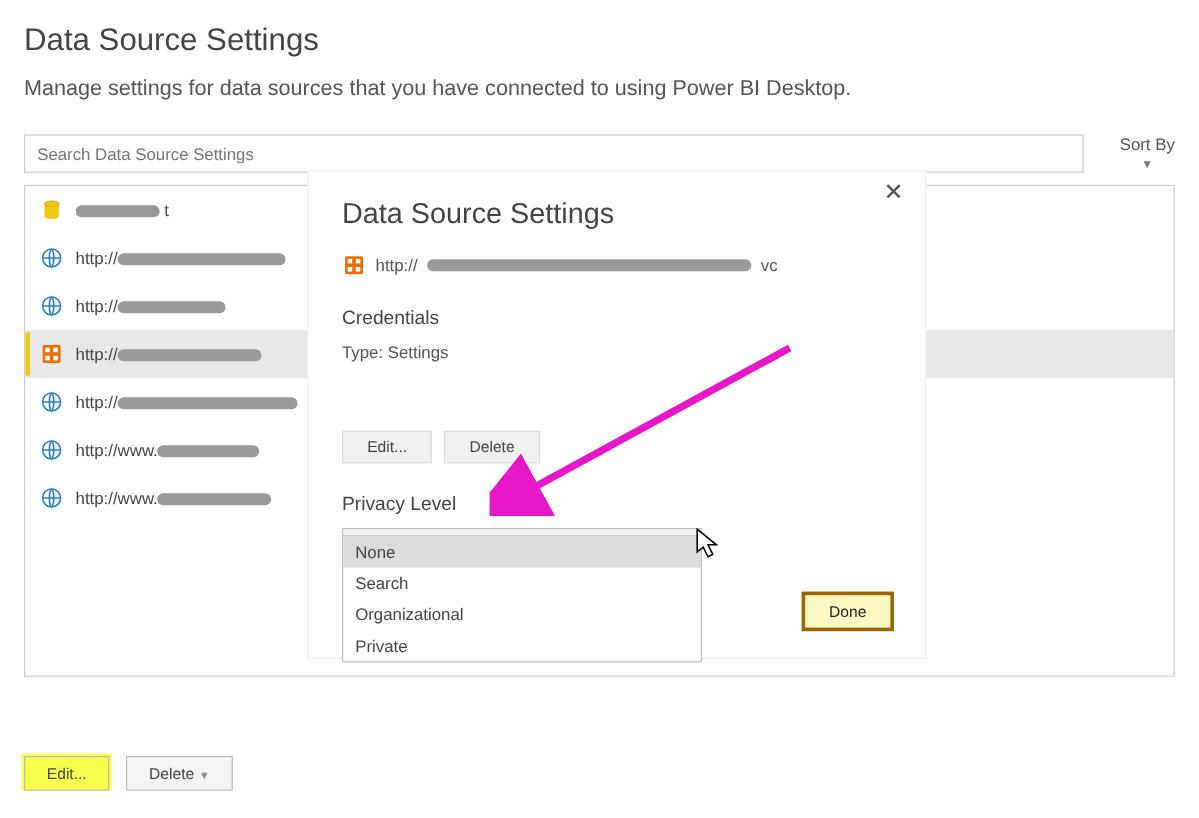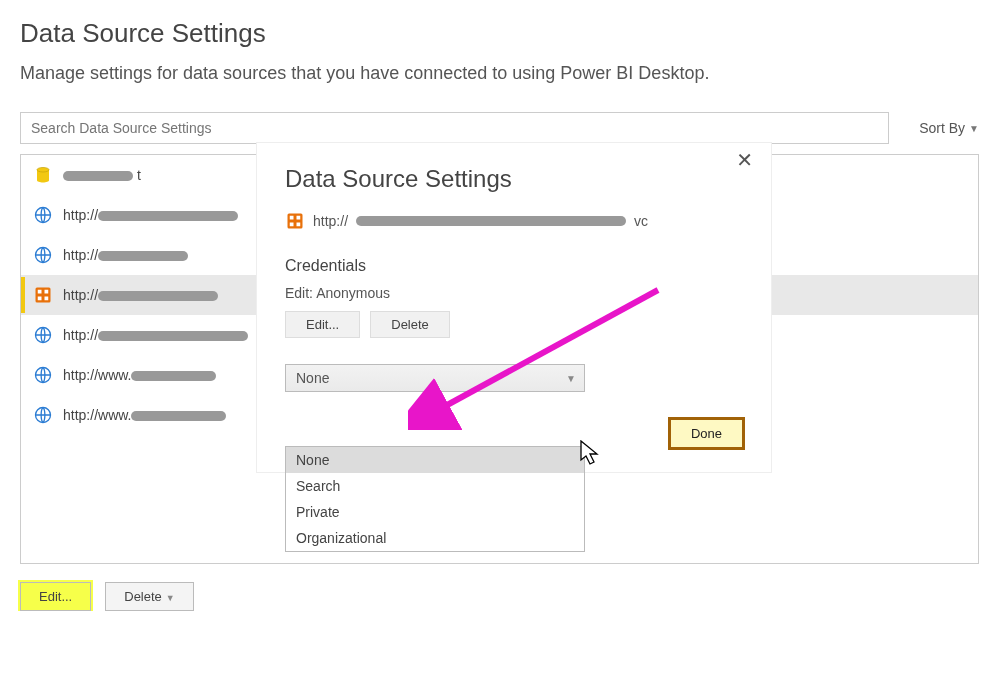--- a/index.html
+++ b/index.html
@@ -23,37 +23,38 @@
   }
   .page-desc {
     font-size: 18px;
     color: #555;
     margin: 0 0 20px 0;
   }
   .toolbar {
     display: flex;
     padding: 0 20px;
     gap: 30px;
-    align-items: center;
+    align-items: flex-start;
   }
   .search-input {
     flex: 1;
     border: 1px solid #ccc;
     padding: 6px 10px;
     font-size: 14px;
     color: #888;
     height: 32px;
   }
   .sort-by {
     font-size: 14px;
     color: #555;
     display: flex;
     align-items: center;
     gap: 4px;
     cursor: pointer;
+    flex-direction: column;
   }
   .sort-by .caret {
     font-size: 10px;
     color: #777;
   }
   .list-box {
     margin: 10px 20px 0 20px;
     border: 1px solid #ccc;
     height: 410px;
     position: relative;
@@ -105,20 +106,21 @@
     gap: 14px;
   }
   .btn {
     border: 1px solid #bbb;
     background: #f4f4f4;
     padding: 6px 18px;
     font-size: 13px;
     color: #444;
     cursor: pointer;
     font-family: inherit;
+    margin-top: 48px;
   }
   .btn.highlight {
     background: #f6ff4a;
     box-shadow: 0 0 0 2px #f6ff4a;
   }
   .btn .caret {
     font-size: 9px; color: #888; margin-left: 4px;
   }
   .done-main {
     position: absolute;
@@ -353,37 +355,38 @@
             <rect x="5" y="14" width="5" height="5" fill="#fff"></rect>
             <rect x="14" y="14" width="5" height="5" fill="#fff"></rect>
           </svg>
       </span>
       <span>http://</span>
         <span class="redact" style="width:270px"></span>
         <span>vc</span>
     </div>
 
     <h3 class="section-h">Credentials</h3>
-    <div class="cred-type">Edit: Anonymous</div>
+    <div class="cred-type">Type: Settings</div>
     <div class="cred-btns">
       <button class="btn">Edit...</button>
       <button class="btn">Delete</button>
     </div>
 
+    <h3 class="section-h">Privacy Level</h3>
     <div class="priv-select">
       <span>None</span>
       <span class="caret">▼</span>
     </div>
   </div>
 
   <div class="priv-options">
     <div class="priv-opt hover">None</div>
     <div class="priv-opt">Search</div>
+    <div class="priv-opt">Organizational</div>
     <div class="priv-opt">Private</div>
-    <div class="priv-opt">Organizational</div>
   </div>
 
   <div class="dlg-done-wrap">
     <button class="btn primary dlg-done-btn">Done</button>
   </div>
 </div>
 
 <svg class="arrow-annot" width="270" height="150">
   <defs>
     <marker id="ah" markerWidth="14" markerHeight="14" refX="2" refY="5" orient="auto">

